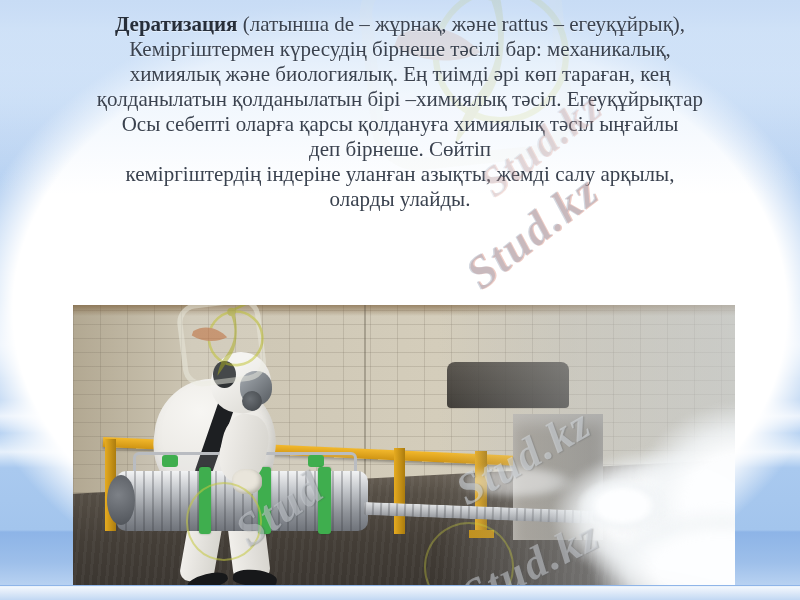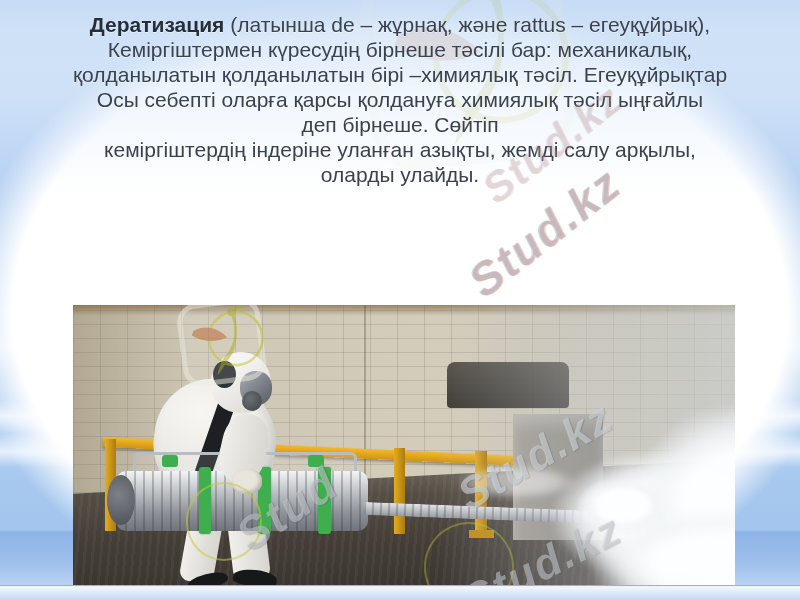--- a/index.html
+++ b/index.html
@@ -1,18 +1,18 @@
 <!DOCTYPE html>
 <html><head>
 <meta charset="utf-8">
 <style>
   html,body { margin:0; padding:0; }
   .slide {
     position:relative; width:800px; height:600px; overflow:hidden;
-    font-family:Liberation Sans, sans-serif;
+    font-family:Liberation Serif, serif;
     background:linear-gradient(180deg,
       #c8dcf5 0px, #d3e4f8 28px, #cde0f7 70px, #bfd6f3 130px,
       #b3cff1 200px, #adccf0 300px, #cfe2f8 345px, #a9c9ef 378px,
       #a6c7ee 400px, #e4eefb 416px, #b0cef1 433px, #e6f0fb 452px,
       #a9c9ef 468px, #a3c5ed 530px, #8db4e7 532px, #9dbfea 562px,
       #bad3f2 587px, #c7daf4 600px);
   }
   .bg-circle {
     position:absolute; left:-40px; top:-10px; width:880px; height:640px;
     background:radial-gradient(ellipse closest-side at center,
@@ -207,20 +207,21 @@
     <circle cx="58" cy="42" r="26" class="lg-ring"></circle>
     <path d="M56 18 C60 32 58 46 46 58 C42 62 38 68 36 76 C42 70 46 64 50 60 C58 52 62 34 60 18 Z" class="lg-body"></path>
     <path d="M18 30 C32 24 44 32 50 40 C40 44 26 42 16 34 Z" class="lg-wing"></path>
     <circle cx="57" cy="16" r="4" class="lg-body"></circle>
     <path d="M60 14 L78 8" class="lg-beak"></path>
   </svg>
 
   <div class="textblock">
     <div class="tline"><span class="lead">Дератизация</span><span> (латынша de – жұрнақ, және rattus – егеуқұйрық),</span></div>
     <div class="tline">Кеміргіштермен күресудің бірнеше тәсілі бар: механикалық,</div>
+    <div class="tline">химиялық және биологиялық. Ең тиімді әрі көп тараған, кең</div>
     <div class="tline">қолданылатын қолданылатын бірі –химиялық тәсіл. Егеуқұйрықтар</div>
     <div class="tline">Осы себепті оларға қарсы қолдануға химиялық тәсіл ыңғайлы</div>
     <div class="tline">деп бірнеше. Сөйтіп</div>
     <div class="tline">кеміргіштердің індеріне уланған азықты, жемді салу арқылы,</div>
     <div class="tline">оларды улайды.</div>
   </div>
 
   <div class="wm-text wm-upper">Stud.kz</div>
   <div class="wm-text wm-mid">Stud.kz</div>
 

